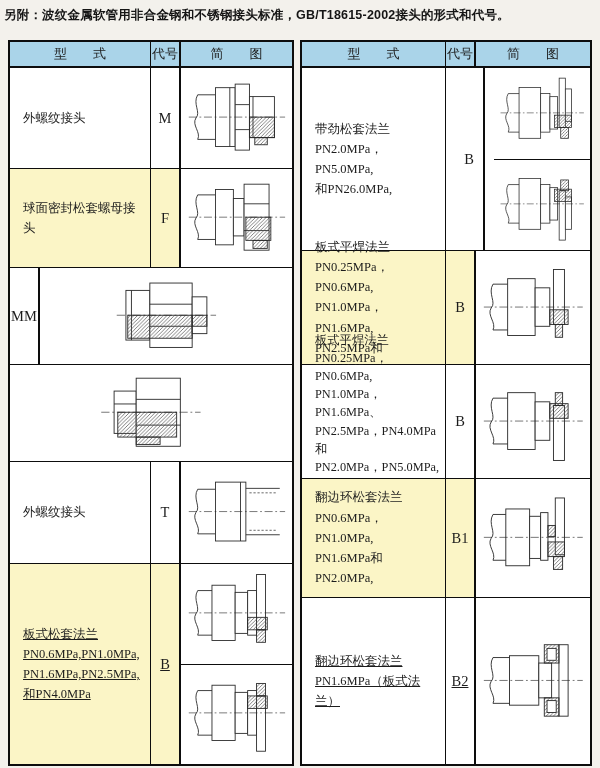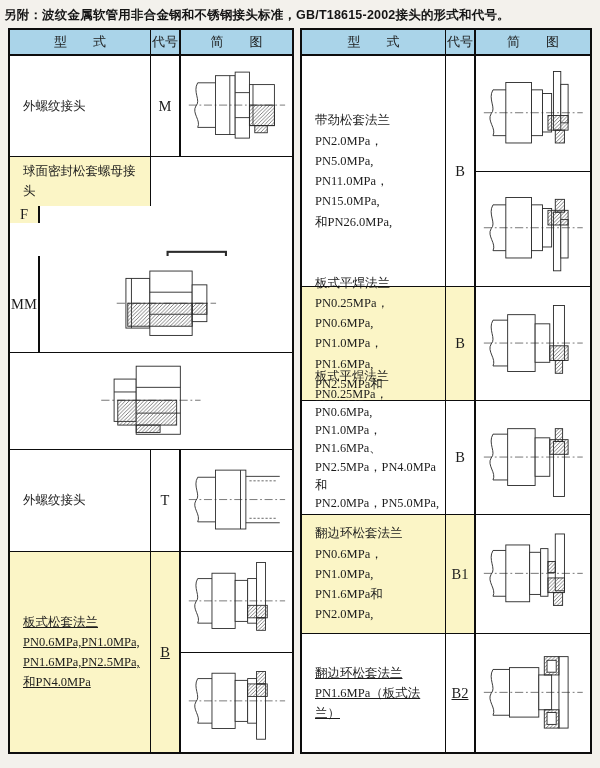--- a/index.html
+++ b/index.html
@@ -16,21 +16,21 @@
     font-family:"Liberation Sans",sans-serif;
     color:var(--ink);
     position:relative;
   }
   .intro{
     position:absolute;left:4px;top:7px;width:586px;
     font-size:12.5px;font-weight:bold;letter-spacing:0.2px;
     color:#151515;
   }
   .tbl{
-    position:absolute;top:28px;
+    position:absolute;top:40px;
     border:2px solid var(--border);
     background:#fff;
     display:flex;flex-direction:column;
   }
   #tbl-left{left:8px;width:286px;height:726px;}
   #tbl-right{left:300px;width:292px;height:726px;}
   .hdr{
     display:flex;flex:none;height:26px;
     background:var(--header-bg);
     border-bottom:2px solid var(--border);
@@ -99,21 +99,21 @@
               <line x1="54" y1="61" x2="70" y2="61" stroke="#2b2b2b" stroke-width="1" fill="none"></line>
               <rect x="70" y="24" width="28" height="46" fill="#fff" stroke="#2b2b2b" stroke-width="1"></rect>
               <line x1="74" y1="24" x2="74" y2="70" stroke="#2b2b2b" stroke-width="1" fill="none"></line>
               <rect x="70" y="47" width="28" height="23" fill="url(#hp1)" stroke="#2b2b2b" stroke-width="1"></rect>
               <rect x="76" y="70" width="14" height="8" fill="url(#hp1)" stroke="#2b2b2b" stroke-width="1"></rect>
               <path d="M2,47 H110" stroke="#2b2b2b" stroke-width="0.7" stroke-dasharray="9 3 2 3" fill="none"></path>
             </svg>
           </div>
         </div>
       </div>
-      <div class="row" style="height: 99px; flex-direction: column;">
+      <div class="row" style="height: 99px;">
         <div class="c-type hl">
           <div>球面密封松套螺母接头</div>
         </div>
         <div class="c-code hl">F</div>
         <div class="c-dia">
           <div class="dia-sub">
             <svg viewBox="0 0 112 96" preserveAspectRatio="xMidYMid meet">
               <defs>
                 <pattern id="hp2" width="4" height="4" patternUnits="userSpaceOnUse">
                   <path d="M0,4 L4,0" stroke="#505050" stroke-width="0.8"></path>
@@ -248,25 +248,24 @@
     </div>
 </div>
 
 <div class="tbl" id="tbl-right">
   <div class="hdr">
     <div class="hc" style="width:144px;border-right:1px solid var(--border);">型　　式</div>
     <div class="hc" style="width:30px;border-right:2px solid var(--border);">代号</div>
     <div class="hc" style="flex:1;">简　　图</div>
   </div>
   <div id="right-body" style="display:flex;flex-direction:column;flex:1 1 auto;">
-      <div class="row" style="height: 231px;">
+      <div class="row" style="height: 183px; gap: 9px;">
         <div class="c-type">
           <div>带劲松套法兰</div>
           <div>PN2.0MPa，PN5.0MPa,</div>
-          <div>PN11.0MPa，PN15.0MPa,</div>
           <div>和PN26.0MPa,</div>
         </div>
         <div class="c-code">B</div>
         <div class="c-dia">
           <div class="dia-sub">
             <svg viewBox="0 0 112 96" preserveAspectRatio="xMidYMid meet">
               <defs>
                 <pattern id="hp8" width="4" height="4" patternUnits="userSpaceOnUse">
                   <path d="M0,4 L4,0" stroke="#505050" stroke-width="0.8"></path>
                 </pattern>

